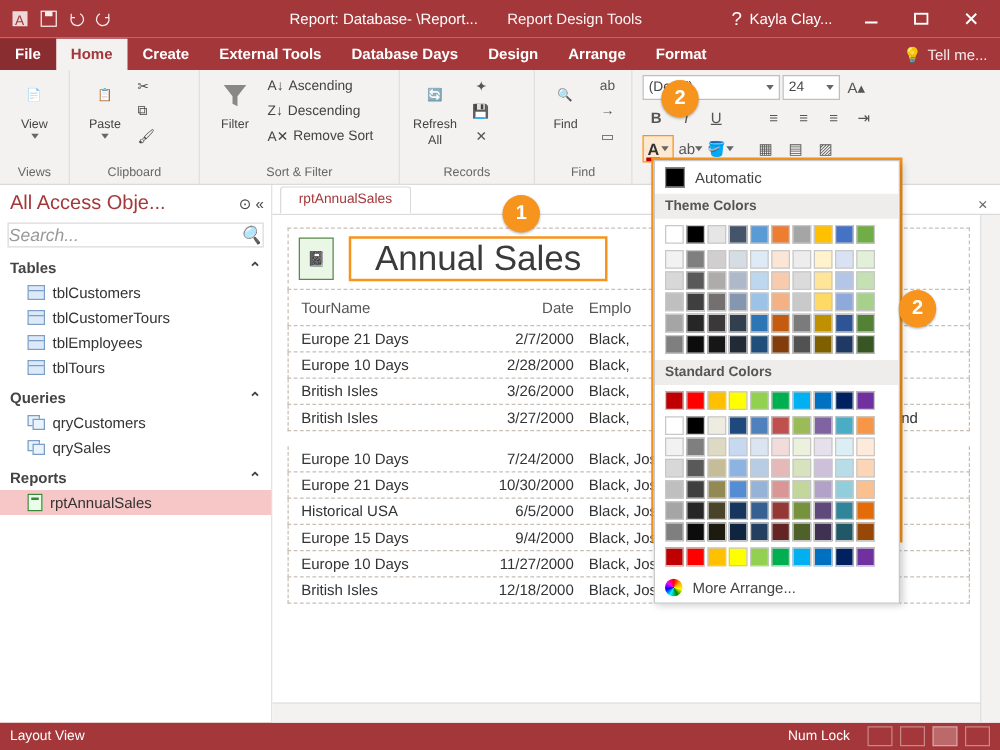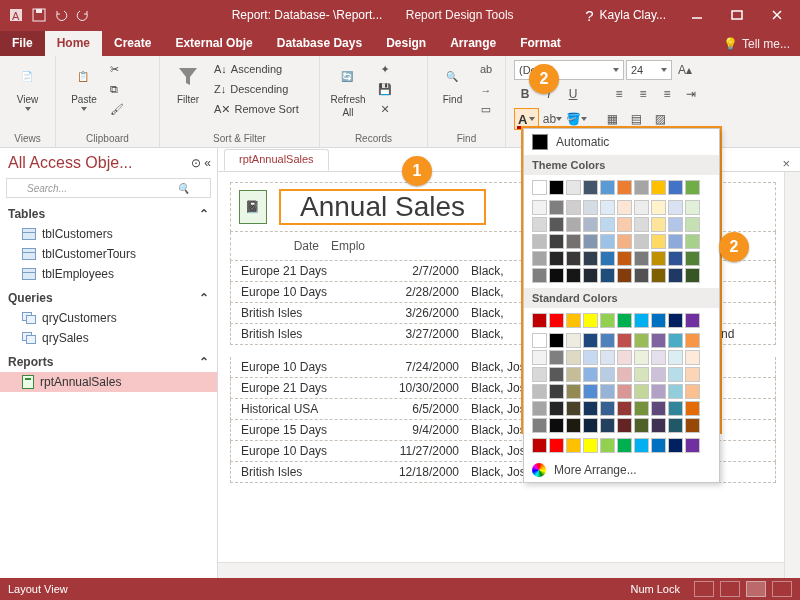--- a/index.html
+++ b/index.html
@@ -40,21 +40,21 @@
 .font-row { display: flex; gap: 2px; align-items: center; }
 .font-color-btn { display: flex; align-items: center; gap: 2px; border: 1px solid #f7941d; background: #fde9cf; padding: 1px 3px; height: 22px; }
 .A-under { position: relative; font-weight: bold; font-size: 13px; color: #333; }
 .A-under::after { content: ""; position: absolute; left: -1px; right: -1px; bottom: -2px; height: 3px; background: #c00000; }
 
 
 .content { display: flex; height: 430px; }
 .navpane { width: 218px; border-right: 1px solid #dadada; background: #fff; display: flex; flex-direction: column; }
 .navhead { display: flex; align-items: center; justify-content: space-between; padding: 6px 6px 4px 8px; }
 .navhead h2 { color: #a4373a; font-size: 16px; font-weight: 400; white-space: nowrap; overflow: hidden; text-overflow: ellipsis; }
-.navsearch { margin: 2px 6px 4px; height: 20px; border: 1px solid #dadada; background: #fff; display: flex; align-items: center; padding: 0 20px; color: #999; font-style: italic; font-size: 10px; justify-content: space-between; }
+.navsearch { margin: 2px 6px 4px; height: 20px; border: 1px solid #dadada; background: #fff; display: flex; align-items: center; padding: 0 0; color: #999; font-style: italic; font-size: 14px; justify-content: space-between; }
 .navgroup { padding: 2px 0; }
 .navgroup .gtitle { padding: 3px 8px; font-weight: 600; color: #444; display: flex; justify-content: space-between; align-items: center; font-size: 12px; }
 .navitem { padding: 3px 8px 3px 22px; display: flex; align-items: center; gap: 6px; font-size: 12px; color: #333; }
 .navitem.selected { background: #f7c6c6; }
 .tblicon { width: 14px; height: 12px; border: 1px solid #7a9ec7; background: linear-gradient(#dce9f7,#dce9f7); position: relative; }
 .tblicon::before { content: ""; position: absolute; top: 3px; left: 0; right: 0; height: 1px; background: #7a9ec7; }
 .qryicon { width: 14px; height: 12px; position: relative; }
 .qryicon::before, .qryicon::after { content: ""; position: absolute; border: 1px solid #7a9ec7; width: 8px; height: 7px; background: #eaf2fb; }
 .qryicon::before { left: 0; top: 0; }
 .qryicon::after { right: 0; bottom: 0; }
@@ -152,21 +152,21 @@
           <line x1="10" y1="2" x2="2" y2="10" stroke-width="1.5"></line>
         </svg>
       </div>
   </div>
 </div>
 
 <div class="menutabs">
   <div class="tab file">File</div>
   <div class="tab active">Home</div>
   <div class="tab">Create</div>
-  <div class="tab">External Obje</div>
+  <div class="tab">External Tools</div>
   <div class="tab">Database Days</div>
   <div class="tab">Design</div>
   <div class="tab">Arrange</div>
   <div class="tab">Format</div>
   <div class="spacer"></div>
   <div class="tellme">💡 <span>Tell me...</span></div>
 </div>
 
 <div class="ribbon">
   <div class="rgroup" style="width:56px;">
@@ -307,20 +307,24 @@
           <span>tblCustomers</span>
         </div>
       <div class="navitem">
           <span class="tblicon"></span>
           <span>tblCustomerTours</span>
         </div>
       <div class="navitem">
           <span class="tblicon"></span>
           <span>tblEmployees</span>
         </div>
+      <div class="navitem">
+          <span class="tblicon"></span>
+          <span>tblTours</span>
+        </div>
     </div>
     <div class="navgroup">
       <div class="gtitle">
           <span>Queries</span>
           <span>⌃</span>
         </div>
       <div class="navitem">
           <span class="qryicon"></span>
           <span>qryCustomers</span>
         </div>
@@ -347,20 +351,21 @@
       <div class="closex">×</div>
     </div>
     <div class="report">
       <div class="dashed" style="margin-right:24px;">
         <div class="rpt-header">
           <div class="rpt-logo">📓</div>
           <div class="rpt-title">Annual Sales</div>
         </div>
       </div>
       <div class="dashed colhead-row" style="margin-right:24px; border-top:none;">
+        <div class="c-tour">TourName</div>
         <div class="c-date">Date</div>
         <div class="c-emp">Emplo</div>
         <div class="c-cust"></div>
         <div class="c-tick">Tick</div>
       </div>
       <div id="rows1">
           <div class="datarow dashed" style="border-top: none; margin-right: 24px;">
             <div class="c-tour">Europe 21 Days</div>
             <div class="c-date">2/7/2000</div>
             <div class="c-emp">Black, </div>

